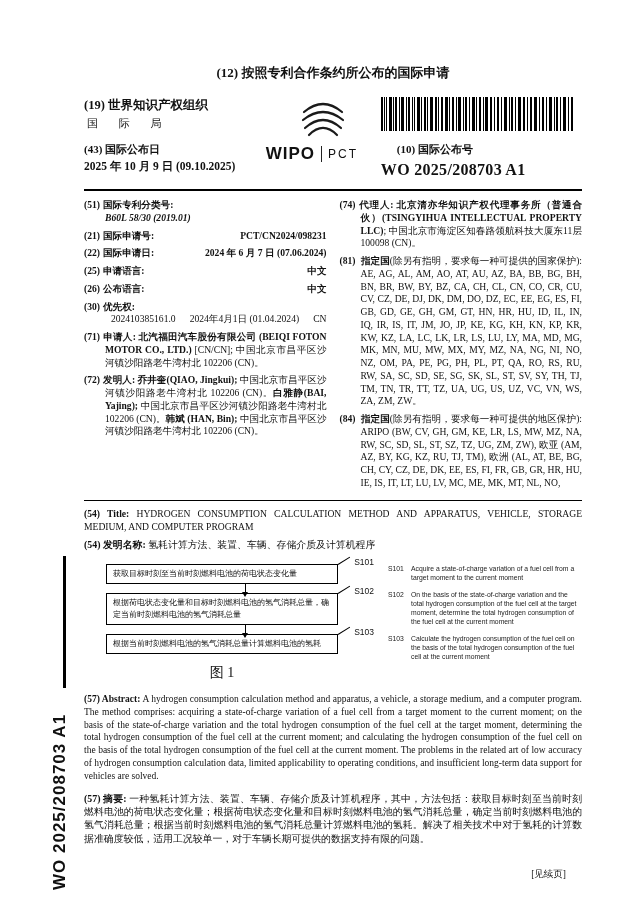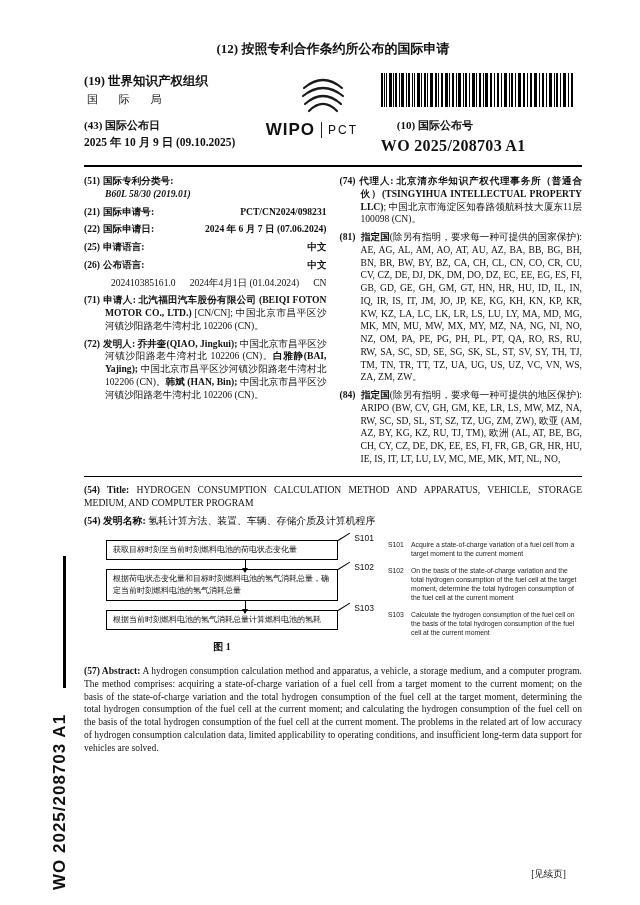--- a/index.html
+++ b/index.html
@@ -2,21 +2,21 @@
 <html><head>
 <meta charset="utf-8">
 <style>
   * { margin:0; padding:0; box-sizing:border-box; }
   html,body { width:640px; height:905px; }
   body {
     background:#ffffff; color:#111;
     font-family:"Liberation Serif","DejaVu Serif",serif;
     position:relative; overflow:hidden;
   }
-  .content { position:absolute; left:84px; top:0; width:498px; padding-top:40px; }
+  .content { position:absolute; left:84px; top:0; width:498px; padding-top:64px; }
 
   .pct-line { text-align:center; font-weight:bold; font-size:13px; margin-bottom:15px; }
 
   .hdr { display:flex; justify-content:space-between; align-items:flex-start; }
   .org { width:186px; font-size:11px; line-height:1.35; }
   .org .name { font-weight:bold; font-size:12.5px; margin-bottom:2px; }
   .org .bureau { letter-spacing:9px; font-size:11px; margin-bottom:11px; padding-left:3px; }
   .org .pdl { font-weight:bold; margin-bottom:2px; }
   .org .pd  { font-weight:bold; font-size:11.5px; }
 
@@ -51,21 +51,21 @@
   .fig { display:flex; margin-top:12px; }
   .fcol { width:300px; padding-left:22px; }
   .fc-row { position:relative; margin-right:46px; }
   .fc-box { border:1px solid #000; padding:3px 6px; font-size:8px; line-height:1.5; }
   .fc-step { position:absolute; right:-36px; top:-7px; font-size:8.5px; font-family:"Liberation Sans",sans-serif; }
   .fc-tick { position:absolute; right:-14px; top:0; width:14px; height:1px; background:#000;
              transform:rotate(-32deg); transform-origin:left center; }
   .fc-arrow { width:1px; height:9px; background:#000; margin:0 auto; position:relative; }
   .fc-arrow::after { content:""; position:absolute; left:-3px; bottom:-4px;
     border-left:3.5px solid transparent; border-right:3.5px solid transparent; border-top:5px solid #000; }
-  .fc-cap { text-align:center; font-size:10px; margin-top:10px; margin-right:46px;font-weight:bold; }
+  .fc-cap { text-align:center; font-size:14px; margin-top:10px; margin-right:46px; }
 
   .ecol { flex:1; padding-left:4px; padding-top:1px; }
   .estep { display:flex; font-size:6.8px; line-height:1.32; margin-bottom:8px;
            font-family:"Liberation Sans","DejaVu Sans",sans-serif; color:#222; }
   .estep .c { flex:none; width:23px; }
 
   .abs { margin-top:11px; font-size:9.5px; line-height:1.35; text-align:justify; }
   .abs-zh { margin-top:9px; font-size:9.9px; }
 
   .sidebar-rule { position:absolute; left:63px; top:556px; width:3px; height:132px; background:#000; }
@@ -203,20 +203,21 @@
           <span class="lab"><b class="code">(25)</b><b>申请语言:</b></span>
           <span class="val-b">中文</span>
         </p>
 
         <p class="f rowf">
           <span class="lab"><b class="code">(26)</b><b>公布语言:</b></span>
           <span class="val-b">中文</span>
         </p>
 
         <div class="f">
+          <p><b class="code">(30)</b><b>优先权:</b></p>
           <p class="prio">
             <span>202410385161.0</span>
             <span>2024年4月1日 (01.04.2024)</span>
             <span>CN</span>
           </p>
         </div>
 
         <p class="f hang">
           <b class="code">(71)</b><b>申请人:</b>
           <span><span style="font-weight: bold;">北汽福田汽车股份有限公司 (BEIQI FOTON MOTOR CO., LTD.) </span><span>[CN/CN]; 中国北京市昌平区沙河镇沙阳路老牛湾村北 102206 (CN)。</span></span>
@@ -293,18 +294,19 @@
         </p>
         <p class="estep">
           <span class="c">S103</span>
           <span class="t">Calculate the hydrogen consumption of the fuel cell on the basis of the total hydrogen consumption of the fuel cell at the current moment</span>
         </p>
       </div>
     </div>
 
     <p class="abs"><b>(57) Abstract:</b> <span>A hydrogen consumption calculation method and apparatus, a vehicle, a storage medium, and a computer program. The method comprises: acquiring a state-of-charge variation of a fuel cell from a target moment to the current moment; on the basis of the state-of-charge variation and the total hydrogen consumption of the fuel cell at the target moment, determining the total hydrogen consumption of the fuel cell at the current moment; and calculating the hydrogen consumption of the fuel cell on the basis of the total hydrogen consumption of the fuel cell at the current moment. The problems in the related art of low accuracy of hydrogen consumption calculation data, limited applicability to operating conditions, and insufficient long-term data support for vehicles are solved.</span></p>
 
+    <p class="abs abs-zh"><b>(57) 摘要:</b> <span>一种氢耗计算方法、装置、车辆、存储介质及计算机程序，其中，方法包括：获取目标时刻至当前时刻燃料电池的荷电状态变化量；根据荷电状态变化量和目标时刻燃料电池的氢气消耗总量，确定当前时刻燃料电池的氢气消耗总量；根据当前时刻燃料电池的氢气消耗总量计算燃料电池的氢耗。解决了相关技术中对于氢耗的计算数据准确度较低，适用工况较单一，对于车辆长期可提供的数据支持有限的问题。</span></p>
 
   </div>
 
   <p class="cont-note">[见续页]</p>
 
 </div>
 
 </body></html>

